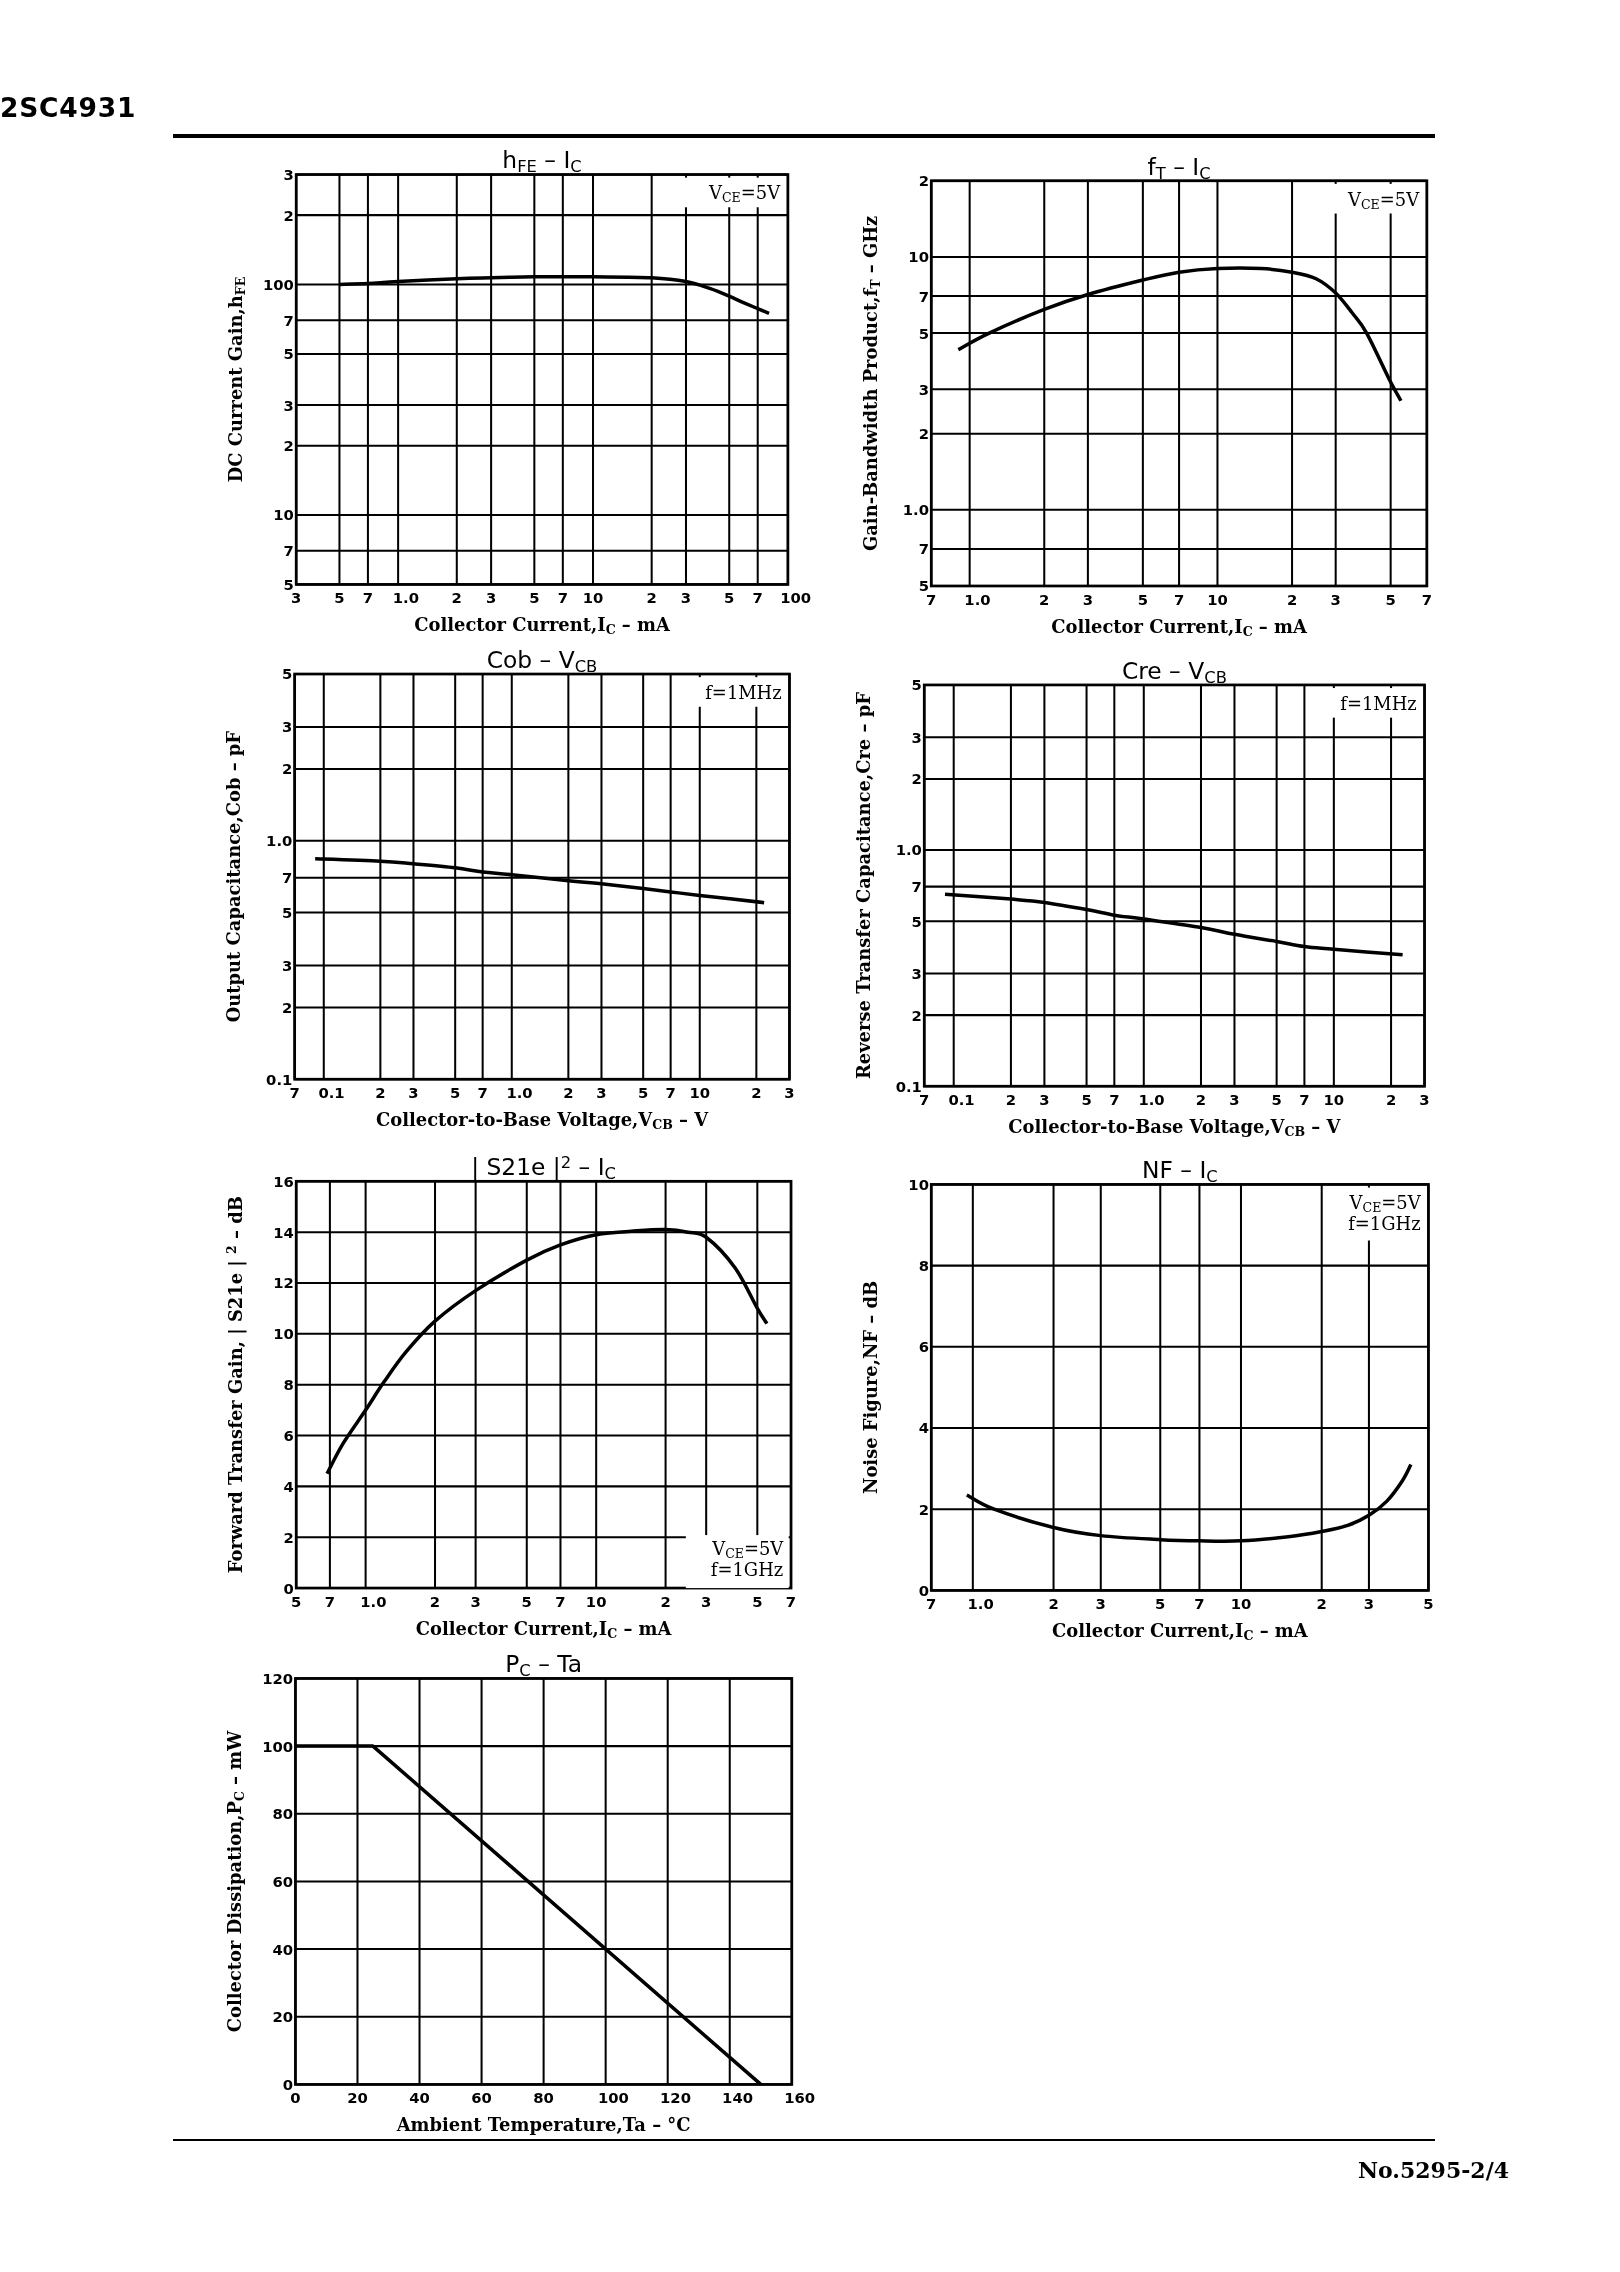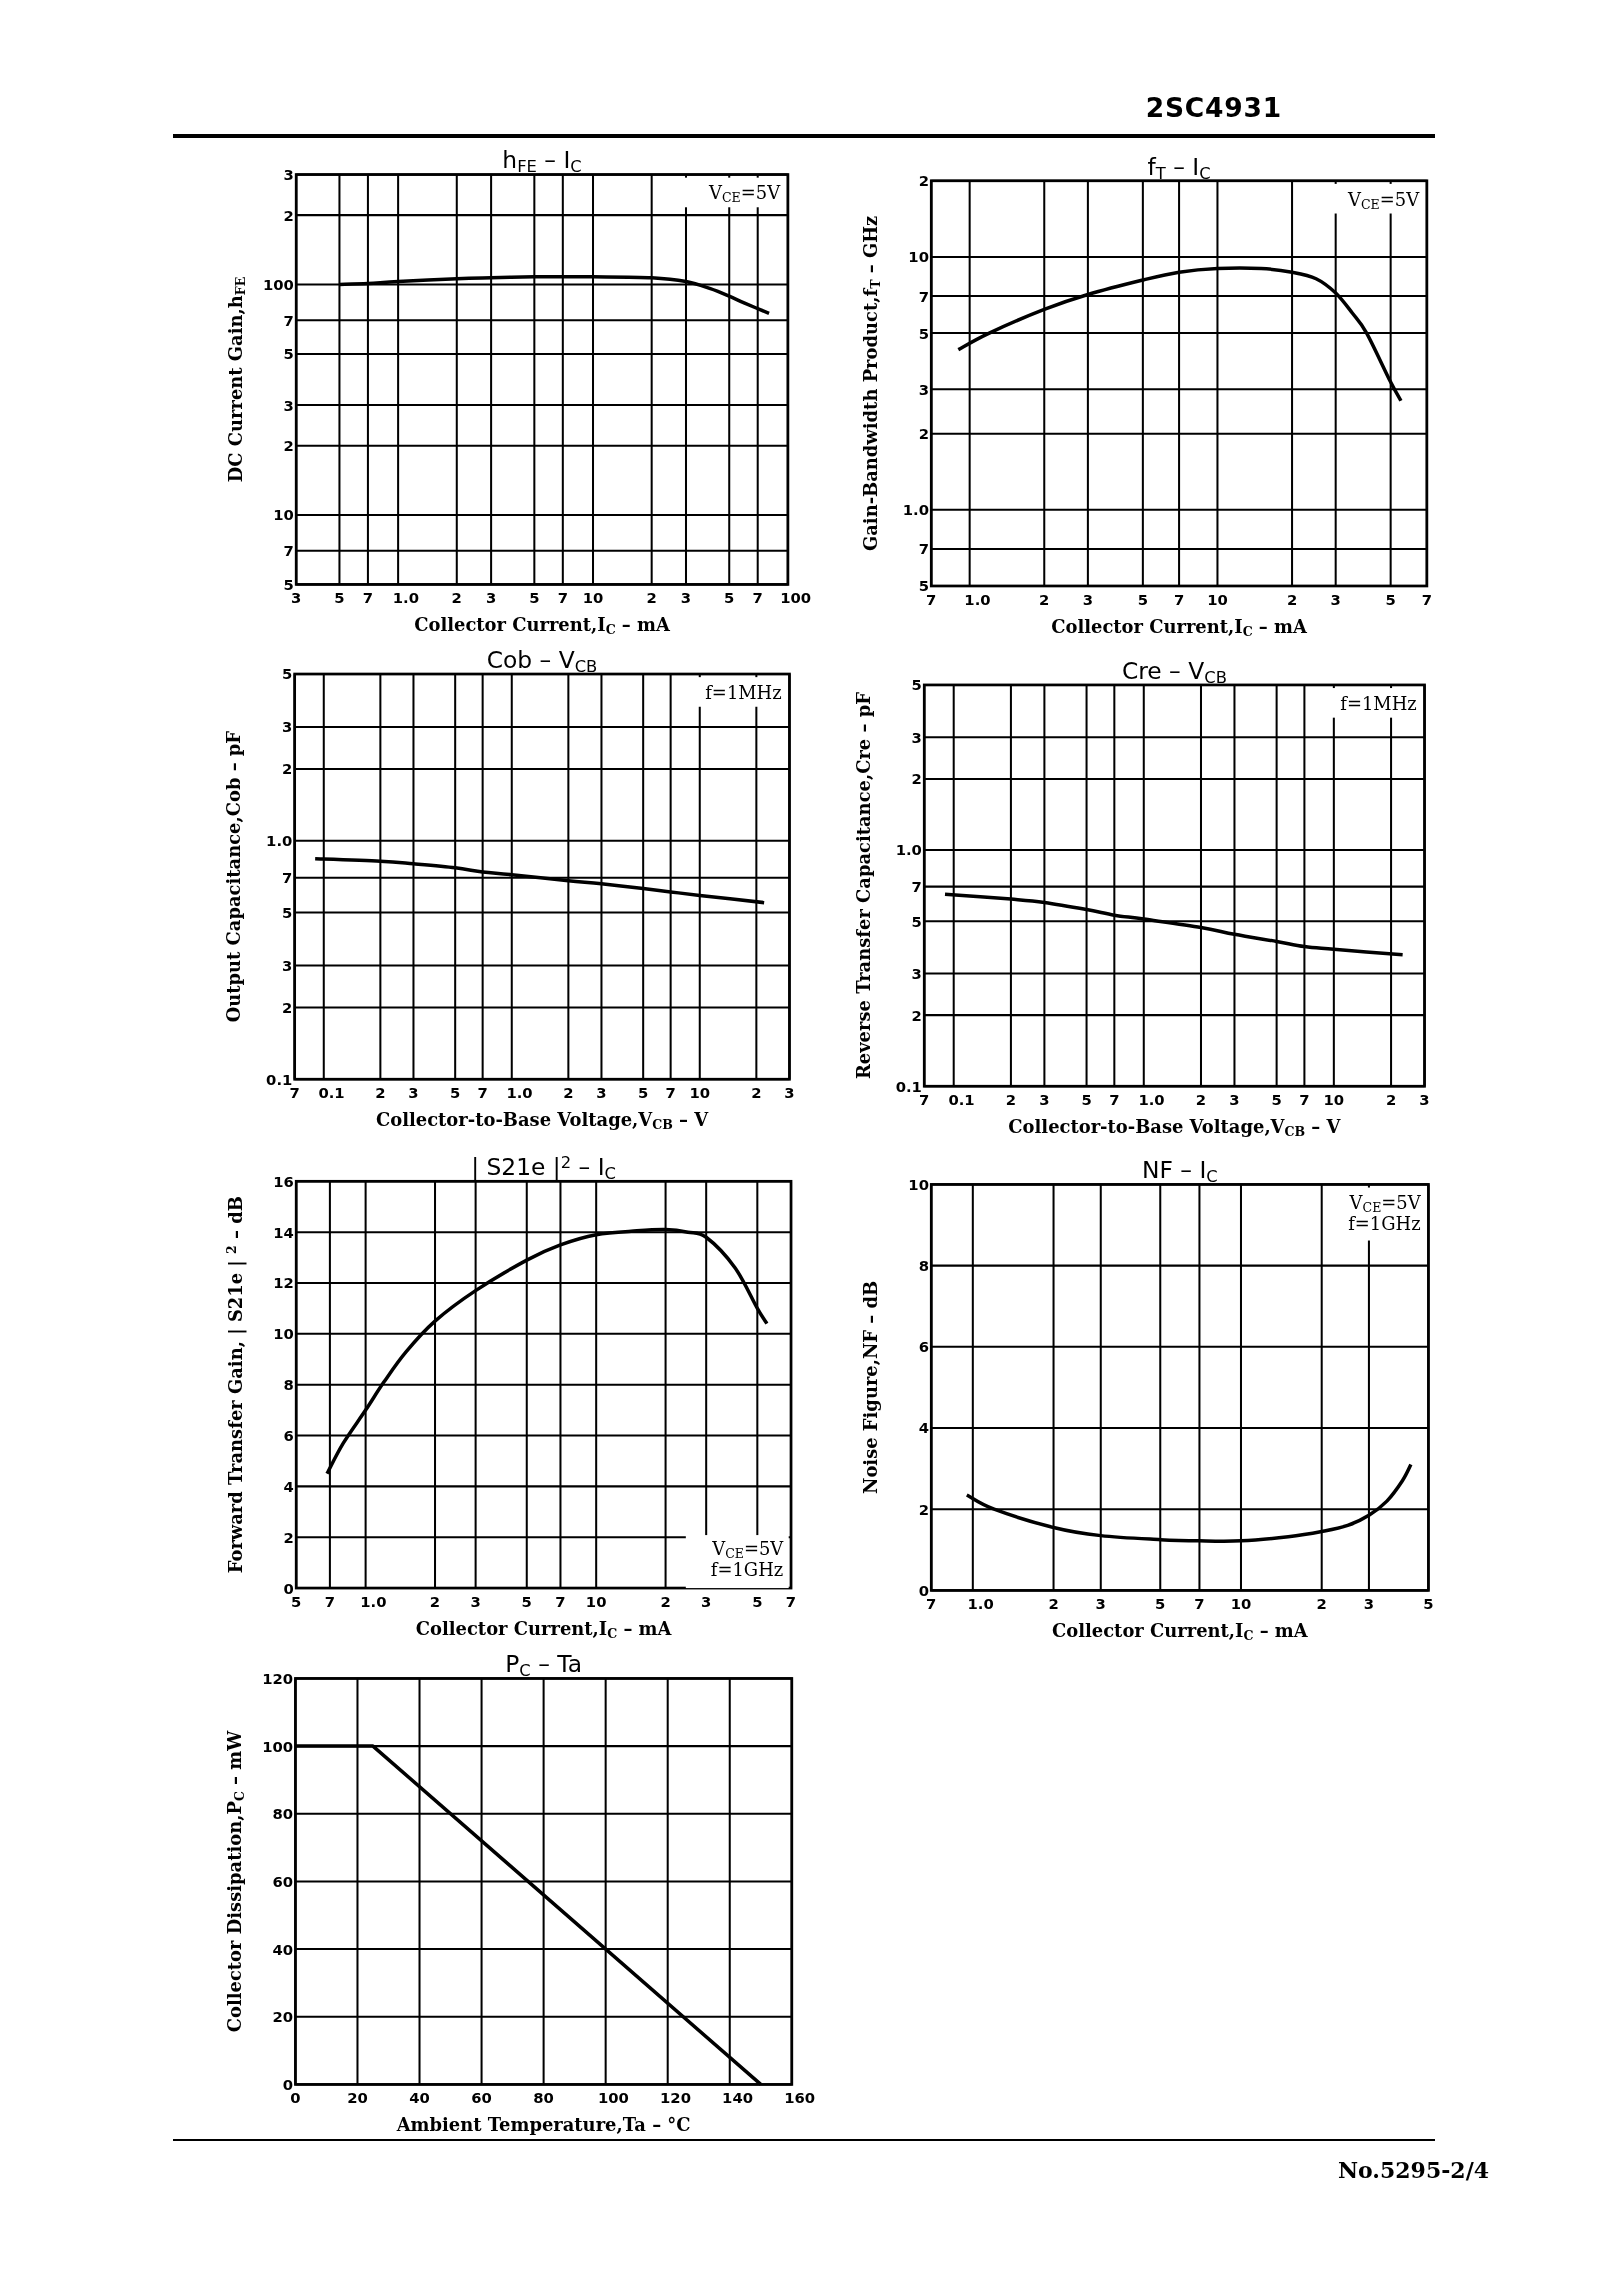--- a/index.html
+++ b/index.html
@@ -1,21 +1,21 @@
 <!DOCTYPE html>
 <html style="font-size:12.5px"><head>
 <meta charset="utf-8">
 <style>
   html, body { margin: 0; padding: 0; background: #ffffff; }
   body { width: 1621px; height: 2273px; position: relative; overflow: hidden;
          font-family: "DejaVu Serif", serif; color: #000; }
-  .doc-title { position: absolute; left: 0; width: 1282px; top: 92px; text-align: right;
+  .doc-title { position: absolute; left: 0; width: 1282px; top: 92px; text-align: left;
                font-family: "DejaVu Sans", sans-serif; font-size: 26.5px; font-weight: bold; letter-spacing: 0.8px; }
   .rule { position: absolute; background: #000; }
-  .footer-no { position: absolute; right: 132px; top: 2157px; font-family: "DejaVu Serif", serif;
+  .footer-no { position: absolute; right: 112px; top: 2157px; font-family: "DejaVu Serif", serif;
                font-size: 22px; font-weight: bold; }
   #charts { position: absolute; left: 0; top: 0; }
   svg text { fill: #000; }
   .ct { font-family: "DejaVu Sans", sans-serif; font-size: 30px; }
   .tick { font-family: "DejaVu Sans", sans-serif; font-size: 19px; font-weight: bold; }
   .axl { font-family: "DejaVu Serif", serif; font-size: 23px; font-weight: bold; }
   .note { font-family: "DejaVu Serif", serif; font-size: 23px; }
 </style>
 </head>
 <body>

